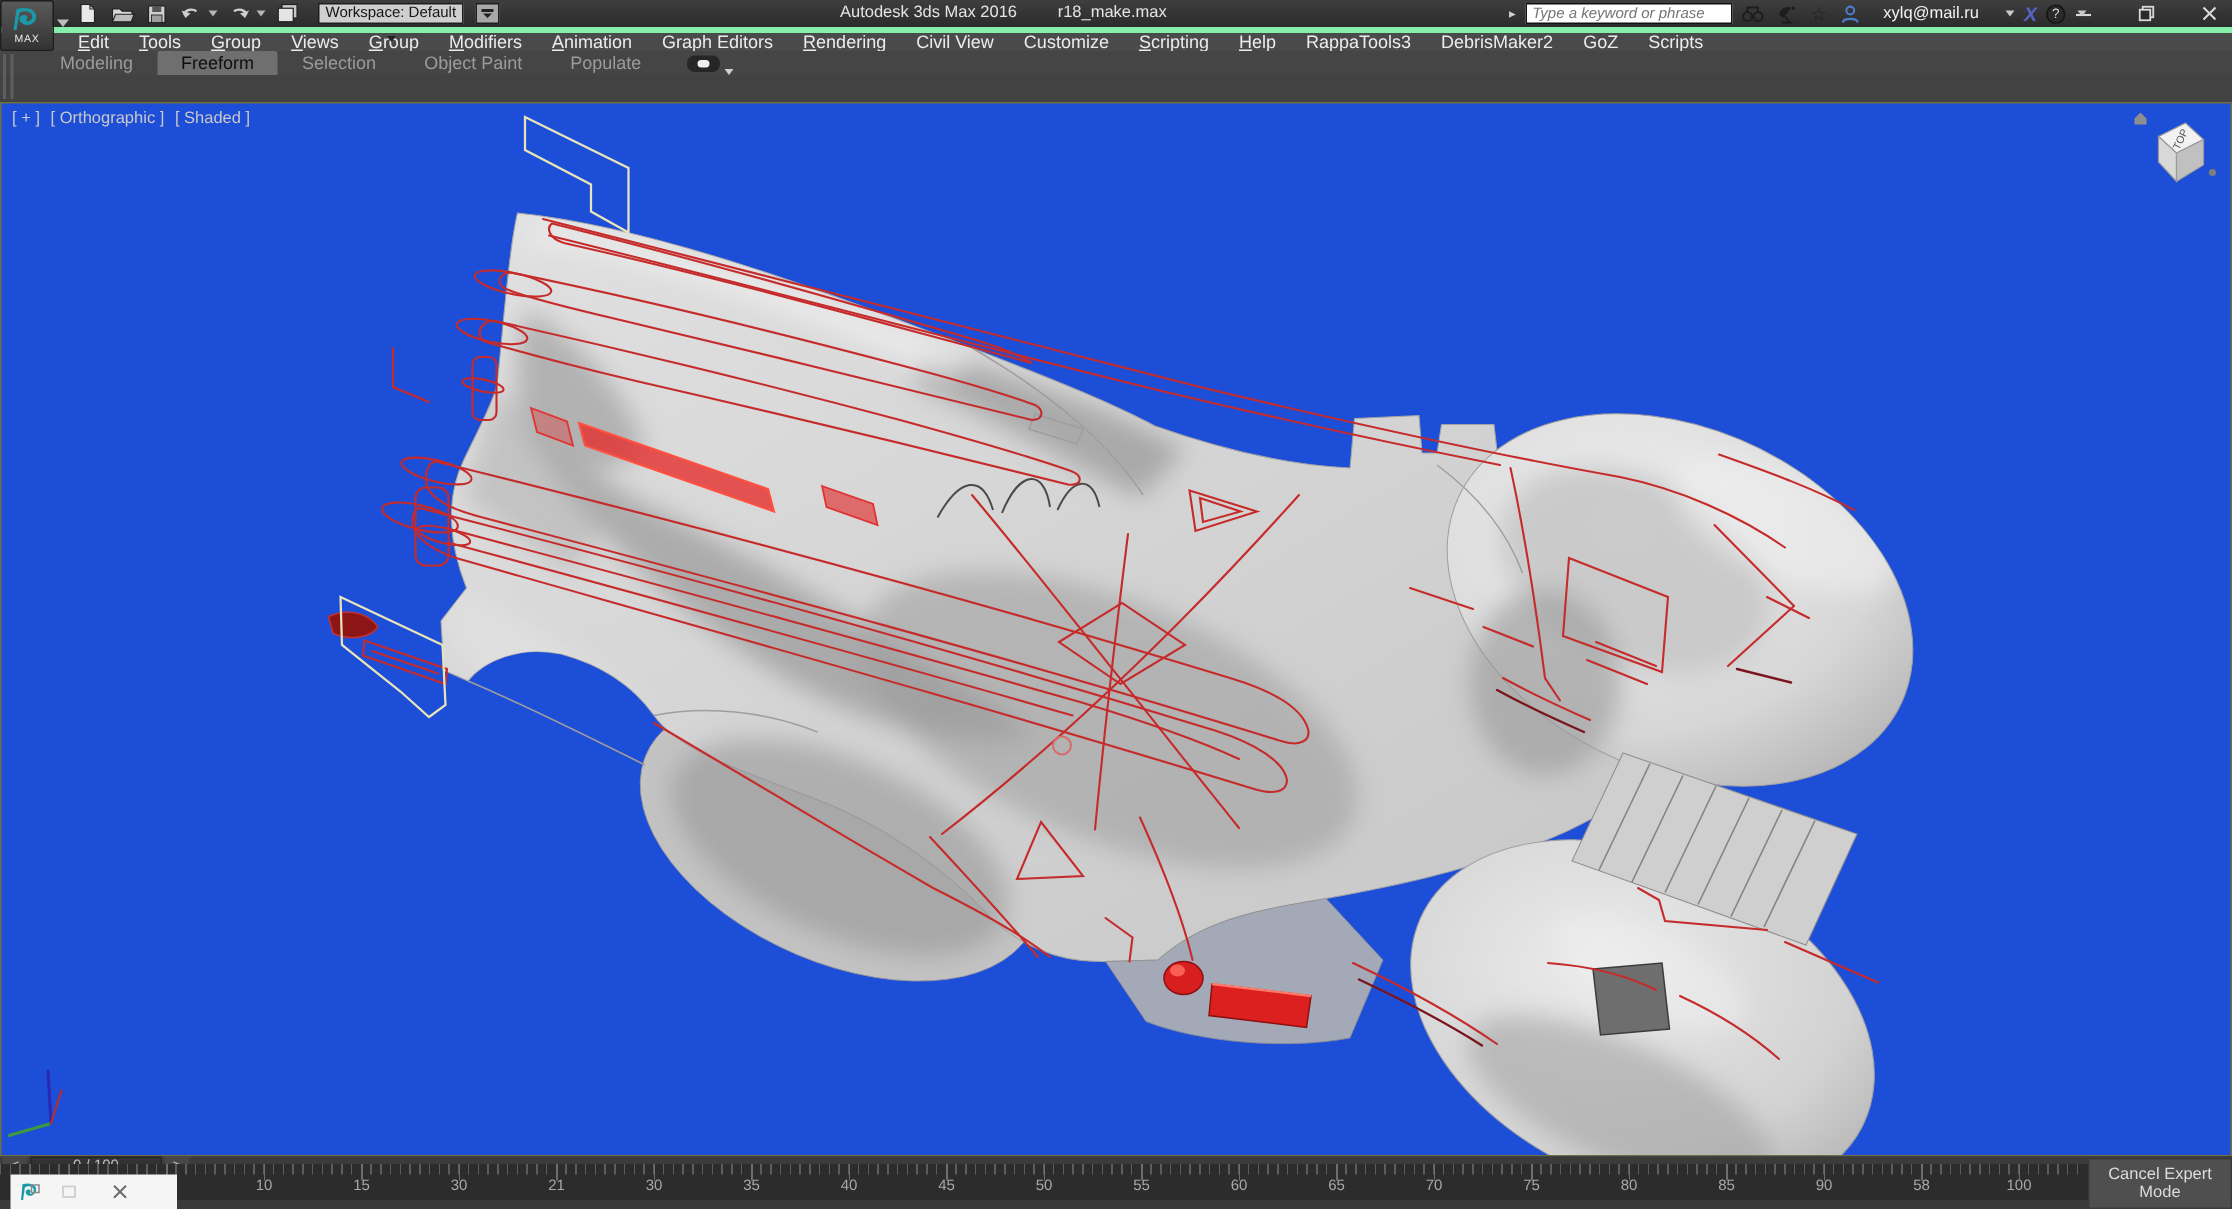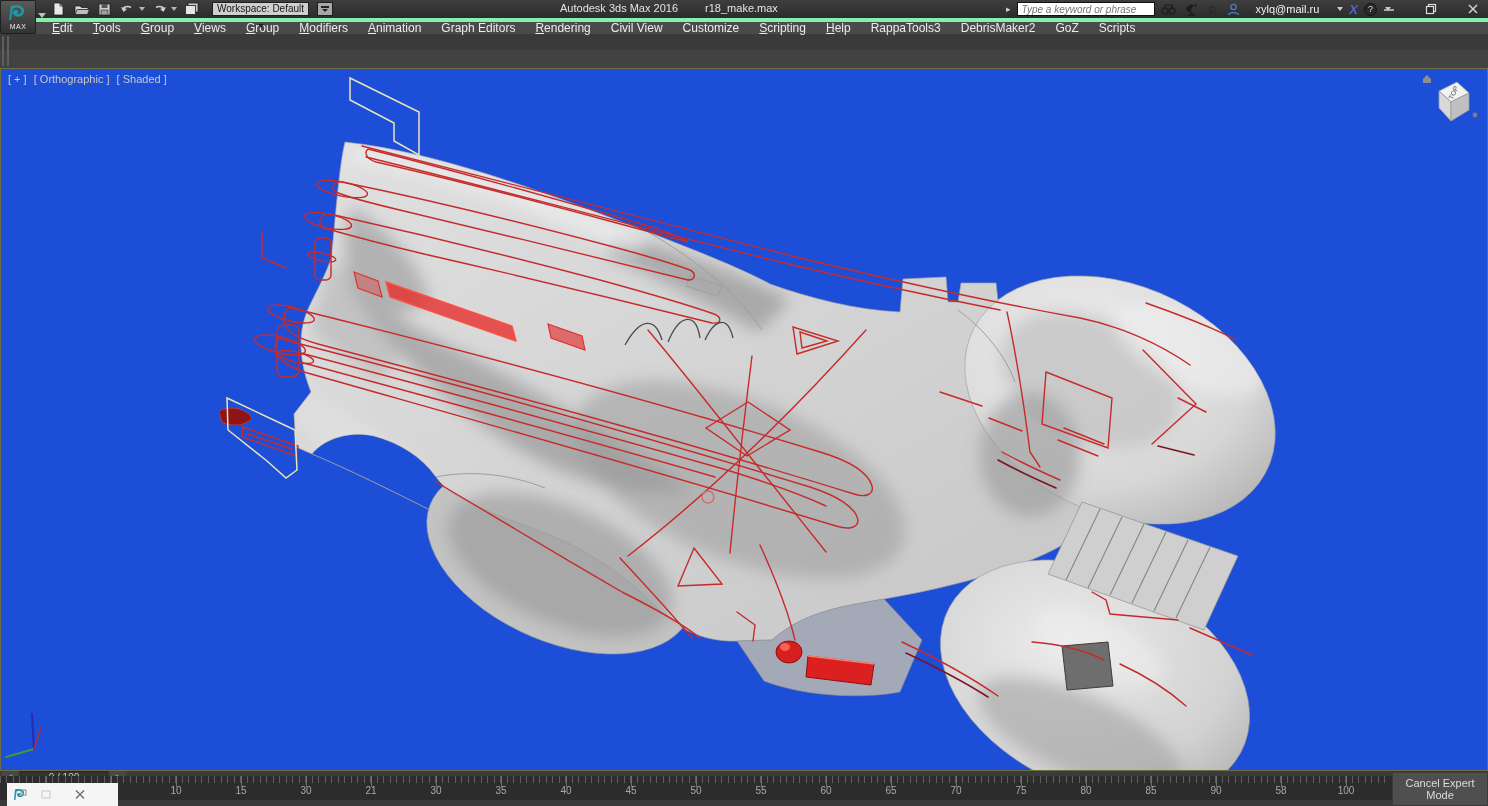--- a/index.html
+++ b/index.html
@@ -236,20 +236,31 @@
     <span class="mitem">Civil View</span>
     <span class="mitem">Customize</span>
     <span class="mitem mnem">Scripting</span>
     <span class="mitem mnem">Help</span>
     <span class="mitem">RappaTools3</span>
     <span class="mitem">DebrisMaker2</span>
     <span class="mitem">GoZ</span>
     <span class="mitem">Scripts</span>
   </div>
 
+  <div class="ribbontabs">
+    <span class="rtab">Modeling</span>
+    <span class="rtab active">Freeform</span>
+    <span class="rtab">Selection</span>
+    <span class="rtab">Object Paint</span>
+    <span class="rtab">Populate</span>
+    <span class="ribbontoggle">
+        <i></i>
+      </span>
+    <span class="rtcaret"></span>
+  </div>
   <div class="ribbonempty"></div>
   <div class="ribbonhandle"></div>
 
   <div class="viewport">
 
     <svg class="scene" width="1488" height="703" viewBox="0 68 1488 703">
       <defs>
         <linearGradient id="gBody" x1="0" y1="0" x2="1" y2="1">
           <stop offset="0" stop-color="#e1e1e1"></stop>
             <stop offset="1" stop-color="#c6c6c6"></stop>

